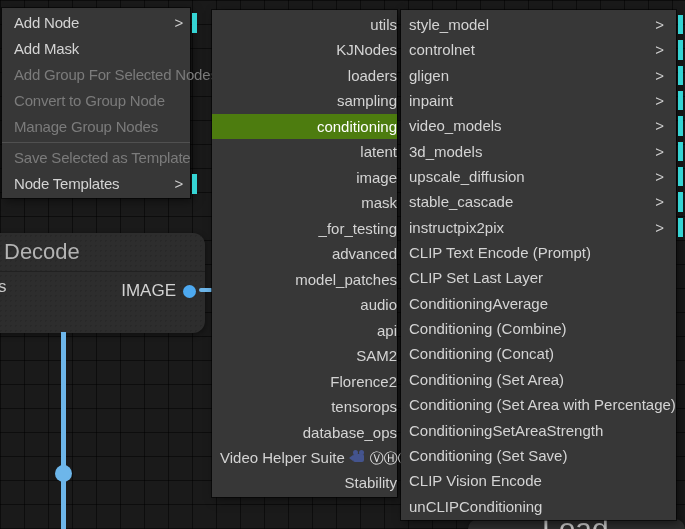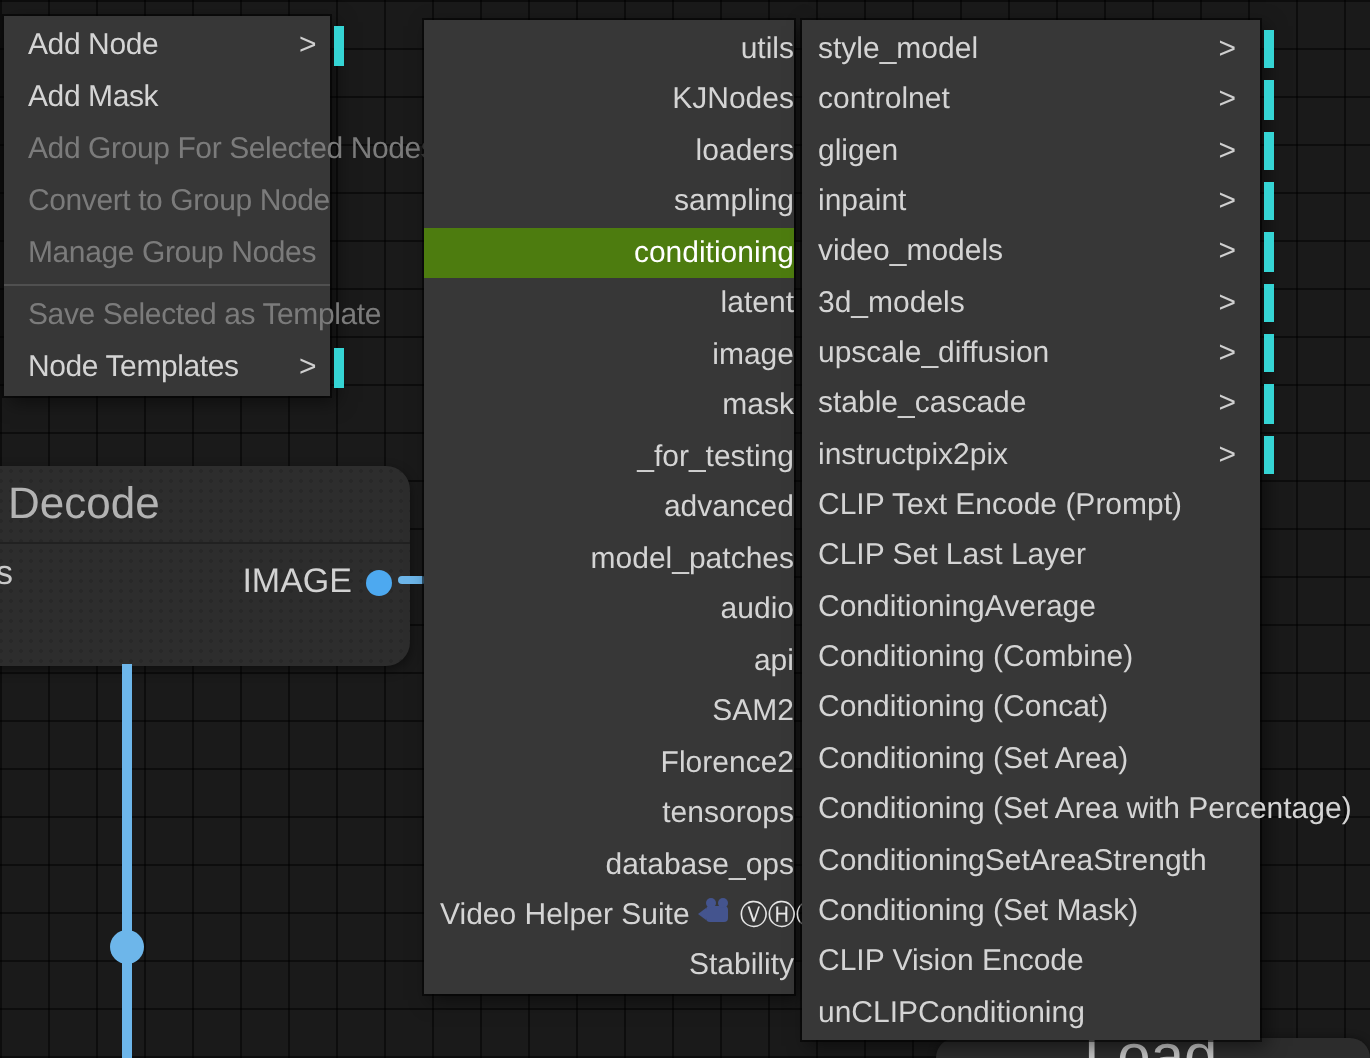--- a/index.html
+++ b/index.html
@@ -51,29 +51,29 @@
   .mrow{
     position:relative;white-space:nowrap;color:#d4d4d4;font-size:15px;cursor:default;
   }
   .mrow .lbl{display:inline;}
   .mrow.disabled{color:#7b7b7b;}
   .mrow.highlighted{background:#4d7c0f;color:#ffffff;}
   .mrow .arrow{position:absolute;color:#cfcfcf;font-size:15px;}
   .sub-ind{position:absolute;width:5px;background:#35d4d4;top:3px;bottom:3px;}
   .msep{height:1px;background:#505050;margin:2px 0 2px 0;}
   
-  #left-menu{left:2px;top:8px;width:163px;letter-spacing:-0.2px;}
+  #left-menu{left:2px;top:8px;width:188px;letter-spacing:-0.2px;}
   #left-menu .mrow{height:26px;line-height:26px;padding-left:12px;}
   #left-menu .arrow{right:7px;}
   #left-menu .sub-ind{right:-7px;}
   
   #mid-menu{left:212px;top:10px;width:185px;text-align:right;}
   #mid-menu .mrow{height:25.47px;line-height:25.47px;padding-left:8px;}
   
-  #right-menu{left:401px;top:10px;width:229px;}
+  #right-menu{left:401px;top:10px;width:275px;}
   #right-menu .mrow{height:25.35px;line-height:25.35px;padding-left:8px;}
   #right-menu .arrow{right:12px;}
   #right-menu .sub-ind{right:-7px;}
   
   .badge{font-size:14px;color:#e6e6e6;margin-left:2px;}
   .cam{
     position:relative;display:inline-block;width:11px;height:8px;vertical-align:1px;
     background:#44548e;border-radius:2px;margin-left:8px;margin-right:4px;
   }
   .cam::before{
@@ -149,18 +149,18 @@
       <div class="mrow"><span class="lbl">stable_cascade</span><span class="arrow">&gt;</span><span class="sub-ind" style="background: rgb(53, 212, 212);"></span></div>
       <div class="mrow"><span class="lbl">instructpix2pix</span><span class="arrow">&gt;</span><span class="sub-ind" style="background: rgb(53, 212, 212);"></span></div>
       <div class="mrow"><span class="lbl">CLIP Text Encode (Prompt)</span></div>
       <div class="mrow"><span class="lbl">CLIP Set Last Layer</span></div>
       <div class="mrow"><span class="lbl">ConditioningAverage</span></div>
       <div class="mrow"><span class="lbl">Conditioning (Combine)</span></div>
       <div class="mrow"><span class="lbl">Conditioning (Concat)</span></div>
       <div class="mrow"><span class="lbl">Conditioning (Set Area)</span></div>
       <div class="mrow"><span class="lbl">Conditioning (Set Area with Percentage)</span></div>
       <div class="mrow"><span class="lbl">ConditioningSetAreaStrength</span></div>
-      <div class="mrow"><span class="lbl">Conditioning (Set Mask)</span></div>
+      <div class="mrow"><span class="lbl">Conditioning (Set Save)</span></div>
       <div class="mrow"><span class="lbl">CLIP Vision Encode</span></div>
       <div class="mrow"><span class="lbl">unCLIPConditioning</span></div>
     </div>
 
 </div>
 
 </body></html>

